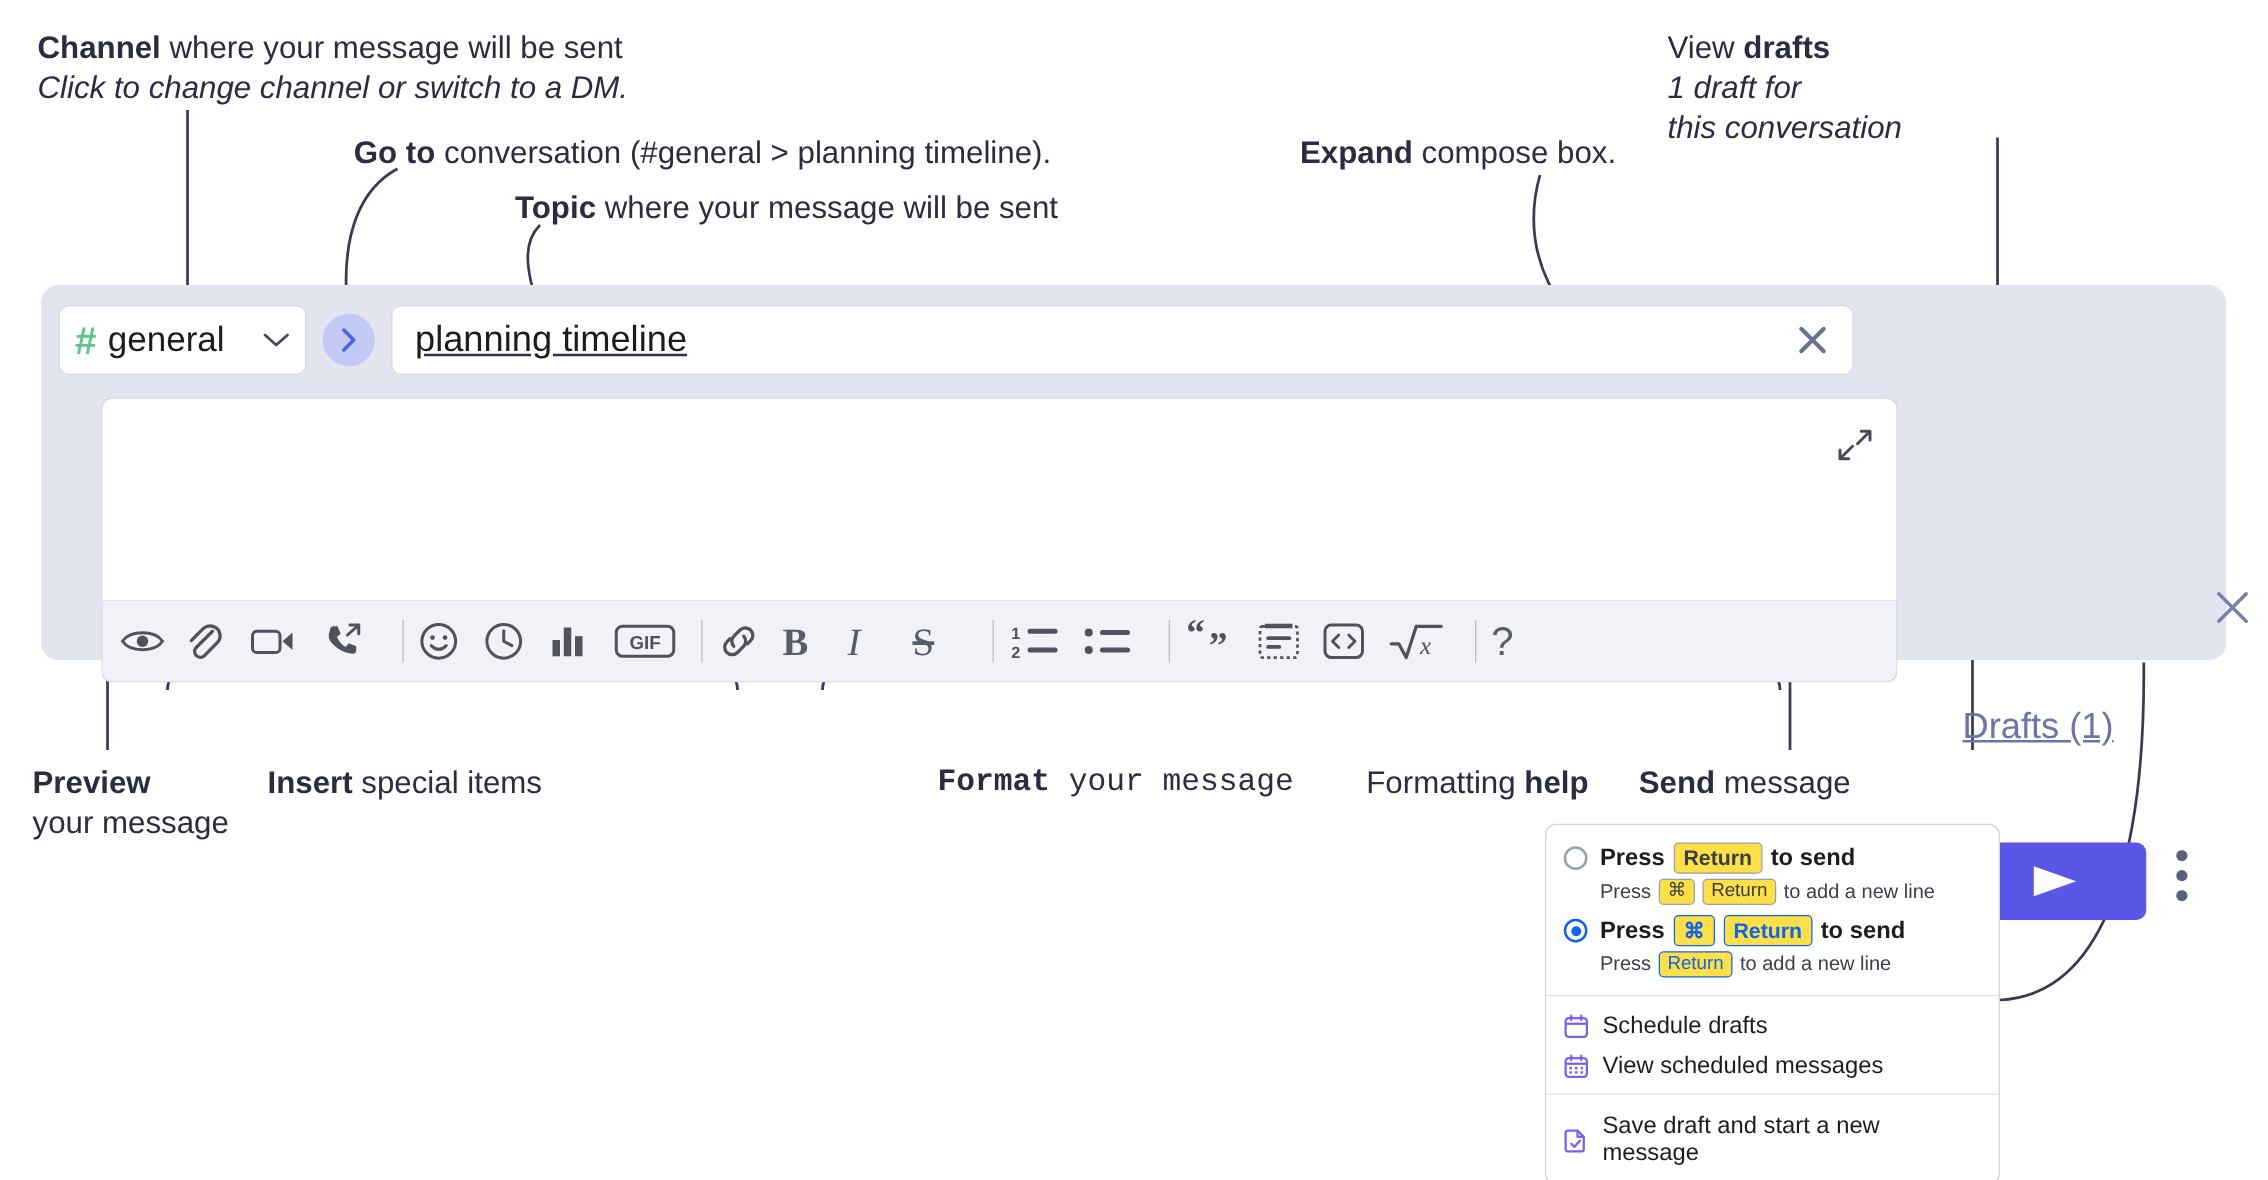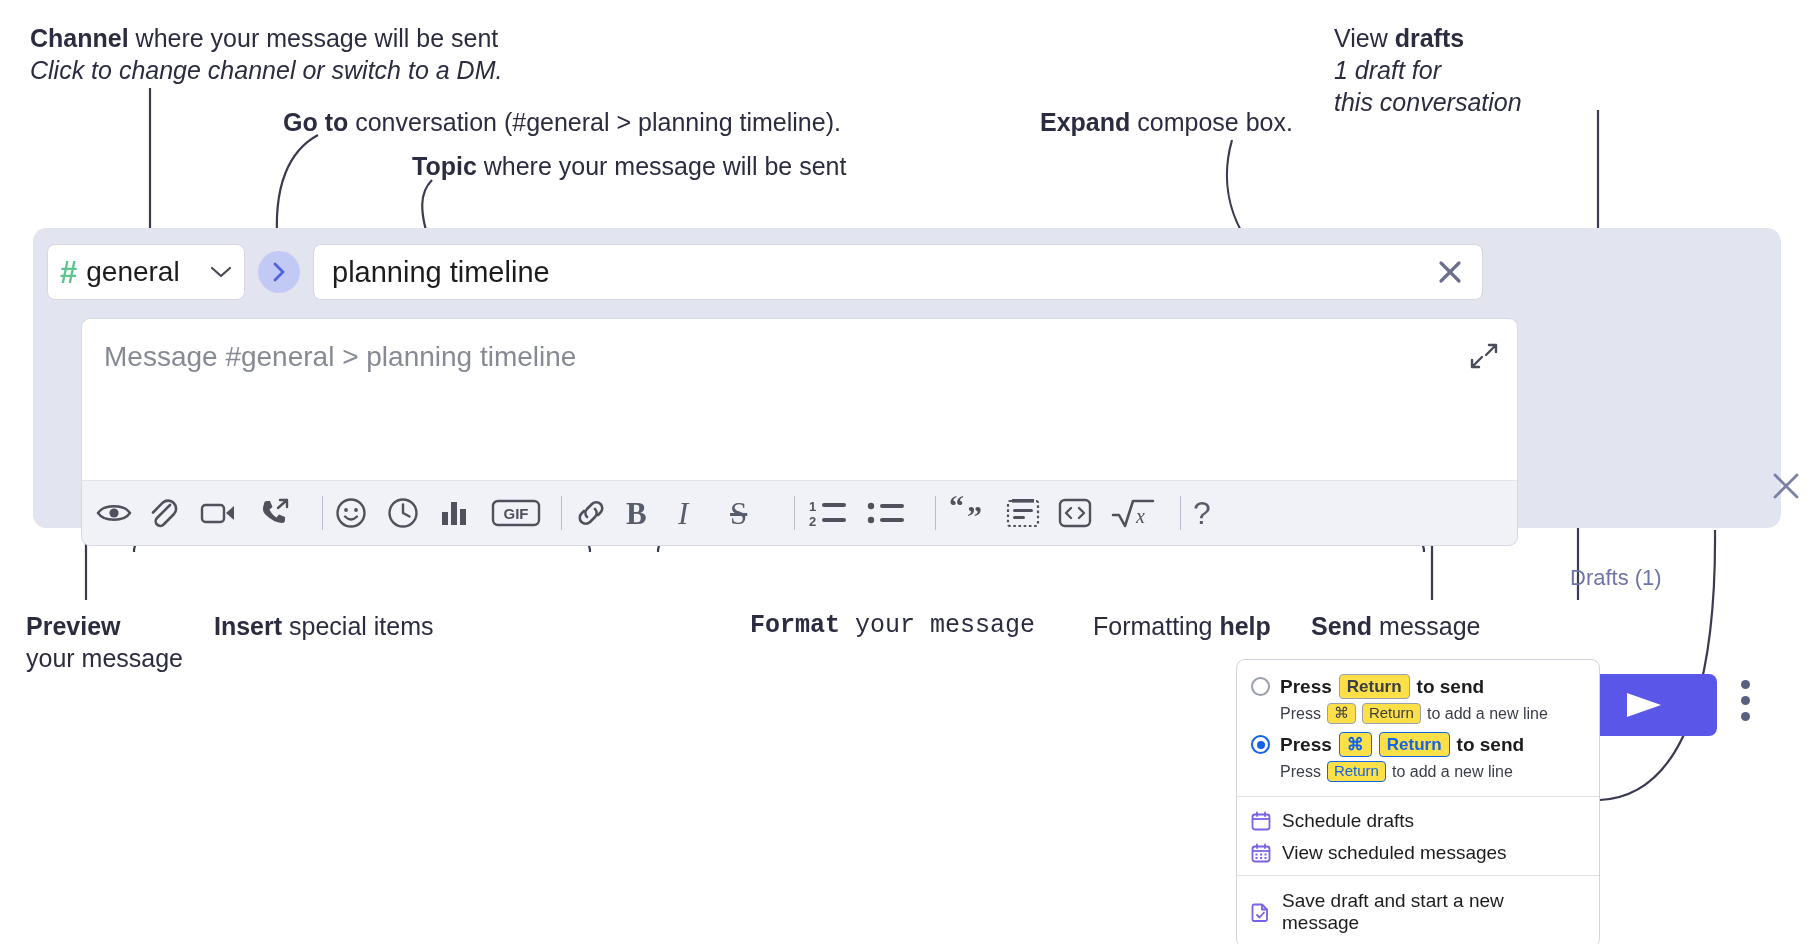--- a/index.html
+++ b/index.html
@@ -40,21 +40,21 @@
   }
   .hash{color:#5fc48f;font-size:31px;font-weight:700;line-height:1;}
   .channel-name{font-size:28px;color:#1d1c1d;}
   .chev-down{margin-left:auto;}
   .goto-btn{
     width:42px;height:42px;border-radius:50%;background:#c2c9f5;
     display:flex;align-items:center;justify-content:center;margin:0 13px;
   }
   .topic-field{
     width:1170px;height:56px;background:#fff;border:1px solid #d6d8e5;border-radius:8px;
-    display:flex;align-items:center;padding:0 16px 0 18px;box-sizing:border-box;
+    display:flex;align-items:center;padding:0 16px 0 18px;box-sizing:border-box;text-decoration:underline;
   }
   .topic-text{font-size:29px;color:#1d1c1d;}
   .topic-clear{margin-left:auto;}
 
   .msg-box{
     position:absolute;left:48px;top:90px;width:1437px;height:162px;
     background:#fff;border:1px solid #d6d8e5;border-bottom:none;
     border-radius:9px 9px 0 0;box-sizing:border-box;
   }
   .placeholder{
@@ -68,21 +68,21 @@
     border-radius:0 0 9px 9px;box-sizing:border-box;
     display:flex;align-items:center;padding-left:14px;gap:0;
   }
   .tb{width:52px;height:52px;display:flex;align-items:center;flex:none;}
   .tb-wide{width:58px;}
   .sep{width:1px;height:34px;background:#b9bcc9;margin:0 12px;flex:none;}
   .tb-text{font-size:31px;color:#585d6b;font-weight:700;line-height:1;}
   .tb-q{font-size:32px;color:#585d6b;line-height:1;}
 
   .drafts-link{
-    position:absolute;left:1537px;top:337px;font-size:22px;color:#6f74a8;
+    position:absolute;left:1537px;top:337px;font-size:29px;color:#6f74a8;text-decoration:underline;
   }
   .send-btn{
     position:absolute;left:1537px;top:446px;width:147px;height:62px;
     background:#5a56e8;border-radius:8px;display:flex;align-items:center;justify-content:center;
   }
   .kebab{position:absolute;left:1705px;top:452px;width:14px;display:flex;flex-direction:column;gap:7px;align-items:center;}
   .kebab span{width:9px;height:9px;border-radius:50%;background:#5b5f7e;display:block;}
   .close-x{position:absolute;left:1735px;top:240px;}
 
   
@@ -232,21 +232,20 @@
       <span class="topic-text">planning timeline</span>
       <span class="topic-clear">
         <svg width="32" height="32" viewBox="0 0 32 32">
             <path d="M7 7 L25 25 M25 7 L7 25" fill="none" stroke="#6a6f8d" stroke-width="3.2" stroke-linecap="round"></path>
           </svg>
       </span>
     </div>
   </div>
 
   <div class="msg-box">
-    <div class="placeholder">Message #general &gt; planning timeline</div>
     <span class="expand-btn">
       <svg width="30" height="30" viewBox="0 0 30 30">
         <path d="M27 4 L17 14 M27 4 L27 11 M27 4 L20 4" fill="none" stroke="#4a4d59" stroke-width="2.4" stroke-linecap="round" stroke-linejoin="round"></path>
         <path d="M3 26 L13 16 M3 26 L3 19 M3 26 L10 26" fill="none" stroke="#4a4d59" stroke-width="2.4" stroke-linecap="round" stroke-linejoin="round"></path>
       </svg>
     </span>
   </div>
 
   <div class="toolbar">
 

